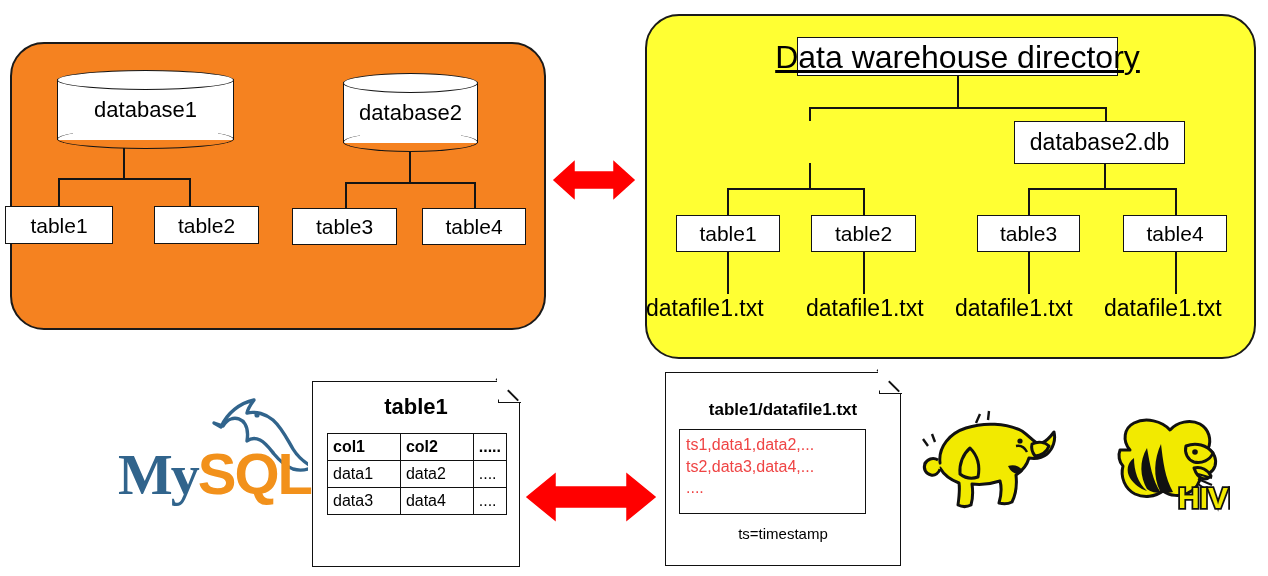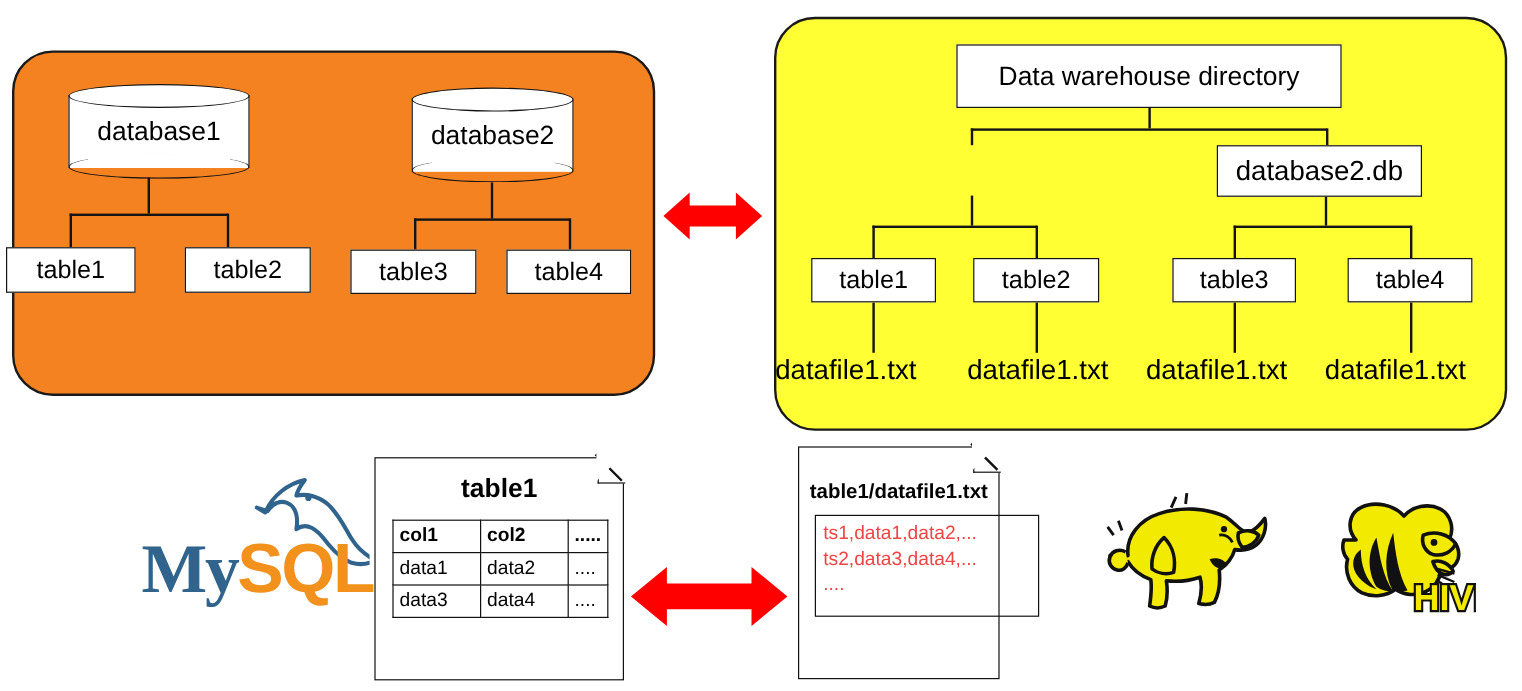--- a/index.html
+++ b/index.html
@@ -78,21 +78,21 @@
   <div class="ln v" style="left:123.4px;top:148px;height:30px;"></div>
   <div class="ln h" style="left:58px;top:178px;width:132px;"></div>
   <div class="ln v" style="left:58px;top:178px;height:28px;"></div>
   <div class="ln v" style="left:189px;top:178px;height:28px;"></div>
 
   <div class="ln v" style="left:409.4px;top:152px;height:30px;"></div>
   <div class="ln h" style="left:345px;top:182px;width:130px;"></div>
   <div class="ln v" style="left:345px;top:182px;height:26px;"></div>
   <div class="ln v" style="left:474px;top:182px;height:26px;"></div>
 
-  <div class="cyl" style="left:57px;top:70px;width:151px;height:79px;">
+  <div class="cyl" style="left:57px;top:70px;width:137px;height:79px;padding-left:40px;">
     <div class="body"></div>
     <div class="bot-fill"></div>
     <div class="cap bot"></div>
     <div class="cap top"></div>
     <div class="lbl">database1</div>
   </div>
 
   <div class="cyl" style="left:343px;top:73px;width:135px;height:79px;">
     <div class="body"></div>
     <div class="bot-fill"></div>
@@ -121,21 +121,21 @@
   <div class="ln v" style="left:1104px;top:163px;height:25px;"></div>
   <div class="ln h" style="left:1028px;top:188px;width:148px;"></div>
   <div class="ln v" style="left:1028px;top:188px;height:28px;"></div>
   <div class="ln v" style="left:1175px;top:188px;height:28px;"></div>
 
   <div class="ln v" style="left:727px;top:252px;height:42px;"></div>
   <div class="ln v" style="left:863px;top:252px;height:42px;"></div>
   <div class="ln v" style="left:1028px;top:252px;height:42px;"></div>
   <div class="ln v" style="left:1175px;top:252px;height:42px;"></div>
 
-  <div class="node" style="left:797px;top:37px;width:321px;height:53px;font-size:22px;">Data warehouse directory</div>
+  <div class="node" style="left:797px;top:37px;width:321px;height:39px;font-size:32px;text-decoration:underline;">Data warehouse directory</div>
 
   <div class="node" style="left:1014px;top:121px;width:171px;height:43px;font-size:23px;">database2.db</div>
 
   <div class="node" style="left:676px;top:215px;width:104px;height:37px;">table1</div>
   <div class="node" style="left:811px;top:215px;width:105px;height:37px;">table2</div>
   <div class="node" style="left:977px;top:215px;width:103px;height:37px;">table3</div>
   <div class="node" style="left:1123px;top:215px;width:104px;height:37px;">table4</div>
 
   <div class="dtext" style="left:646px;top:295px;">datafile1.txt</div>
   <div class="dtext" style="left:806px;top:295px;">datafile1.txt</div>
@@ -180,28 +180,29 @@
       </tr>
       <tr>
         <td>data3</td>
         <td>data4</td>
         <td>....</td>
       </tr>
     </tbody>
       </table>
   </div>
 
-  <div class="card" style="left:665px;top:372px;width:168px;height:194px;">
+  <div class="card" style="left:665px;top:372px;width:236px;height:194px;">
     <div class="fold"></div>
     <div class="card-title" style="top:27px;font-size:17px;">table1/datafile1.txt</div>
     <div class="txtbox" style="left:13px;top:56px;width:187px;height:85px;">
       <div>ts1,data1,data2,...</div>
       <div>ts2,data3,data4,...</div>
       <div>....</div>
     </div>
+    <div class="card-foot" style="top:152px;">ts=timestamp</div>
   </div>
 
   <div class="logo" style="left:912px;top:408px;width:150px;height:118px;">
     <svg width="150" height="118" viewBox="0 0 150 118">
       <g stroke="#111111" stroke-width="3" stroke-linejoin="round" fill="#f2ea00">
         <path d="M28 55 c-2 -16 10 -30 26 -35 c18 -6 40 -5 56 3 c10 7 13 14 20 12
                  c5 -2 9 -7 12 -11 c2 8 -1 17 -7 22 c-5 4 -12 5 -18 4 c-2 7 -7 13 -13 17
                  c1 9 0 19 -4 27 c-4 2 -9 2 -13 1 c2 -7 3 -15 1 -22 c-9 3 -19 4 -28 3
                  c1 7 1 14 -1 21 c-4 2 -9 2 -13 0 c1 -7 2 -15 1 -22 c-8 -3 -15 -8 -19 -15
                  c-3 3 -7 5 -11 4 c-3 -2 -4 -6 -4 -9 z"></path>

